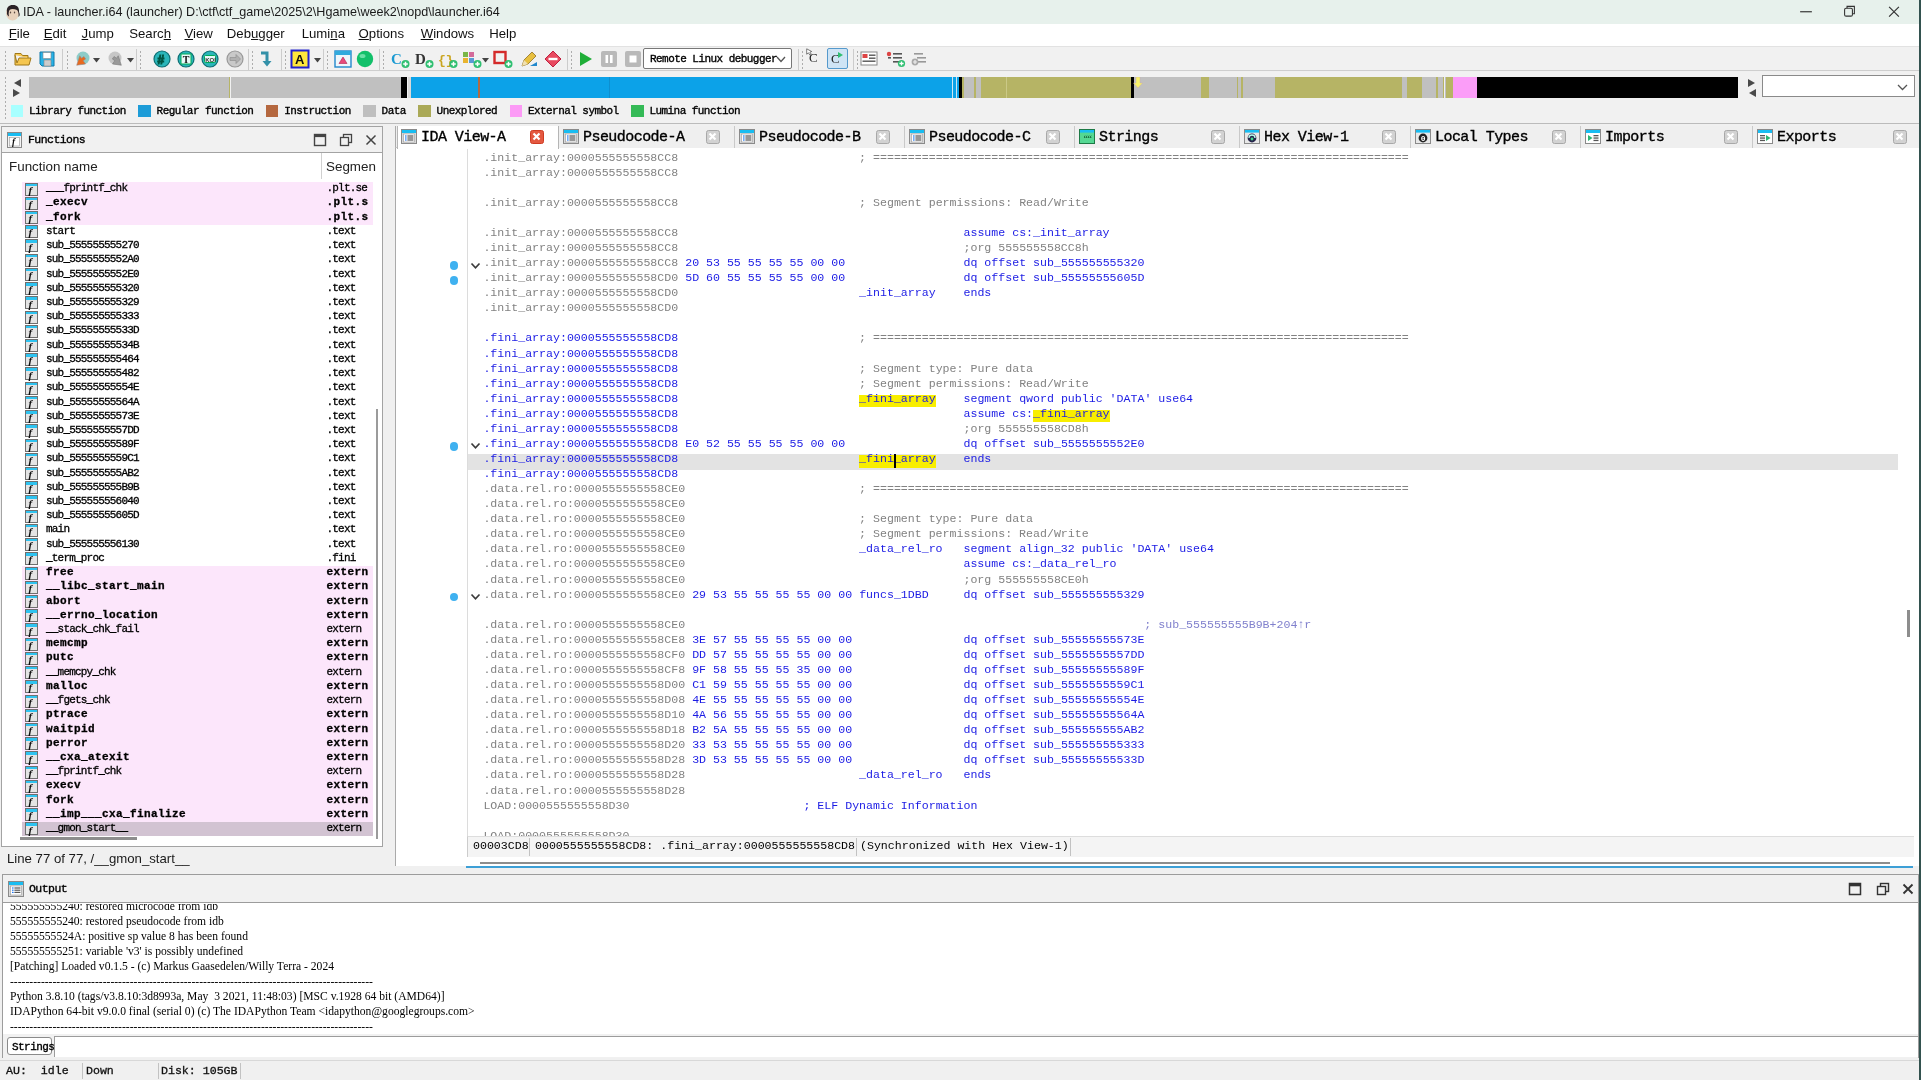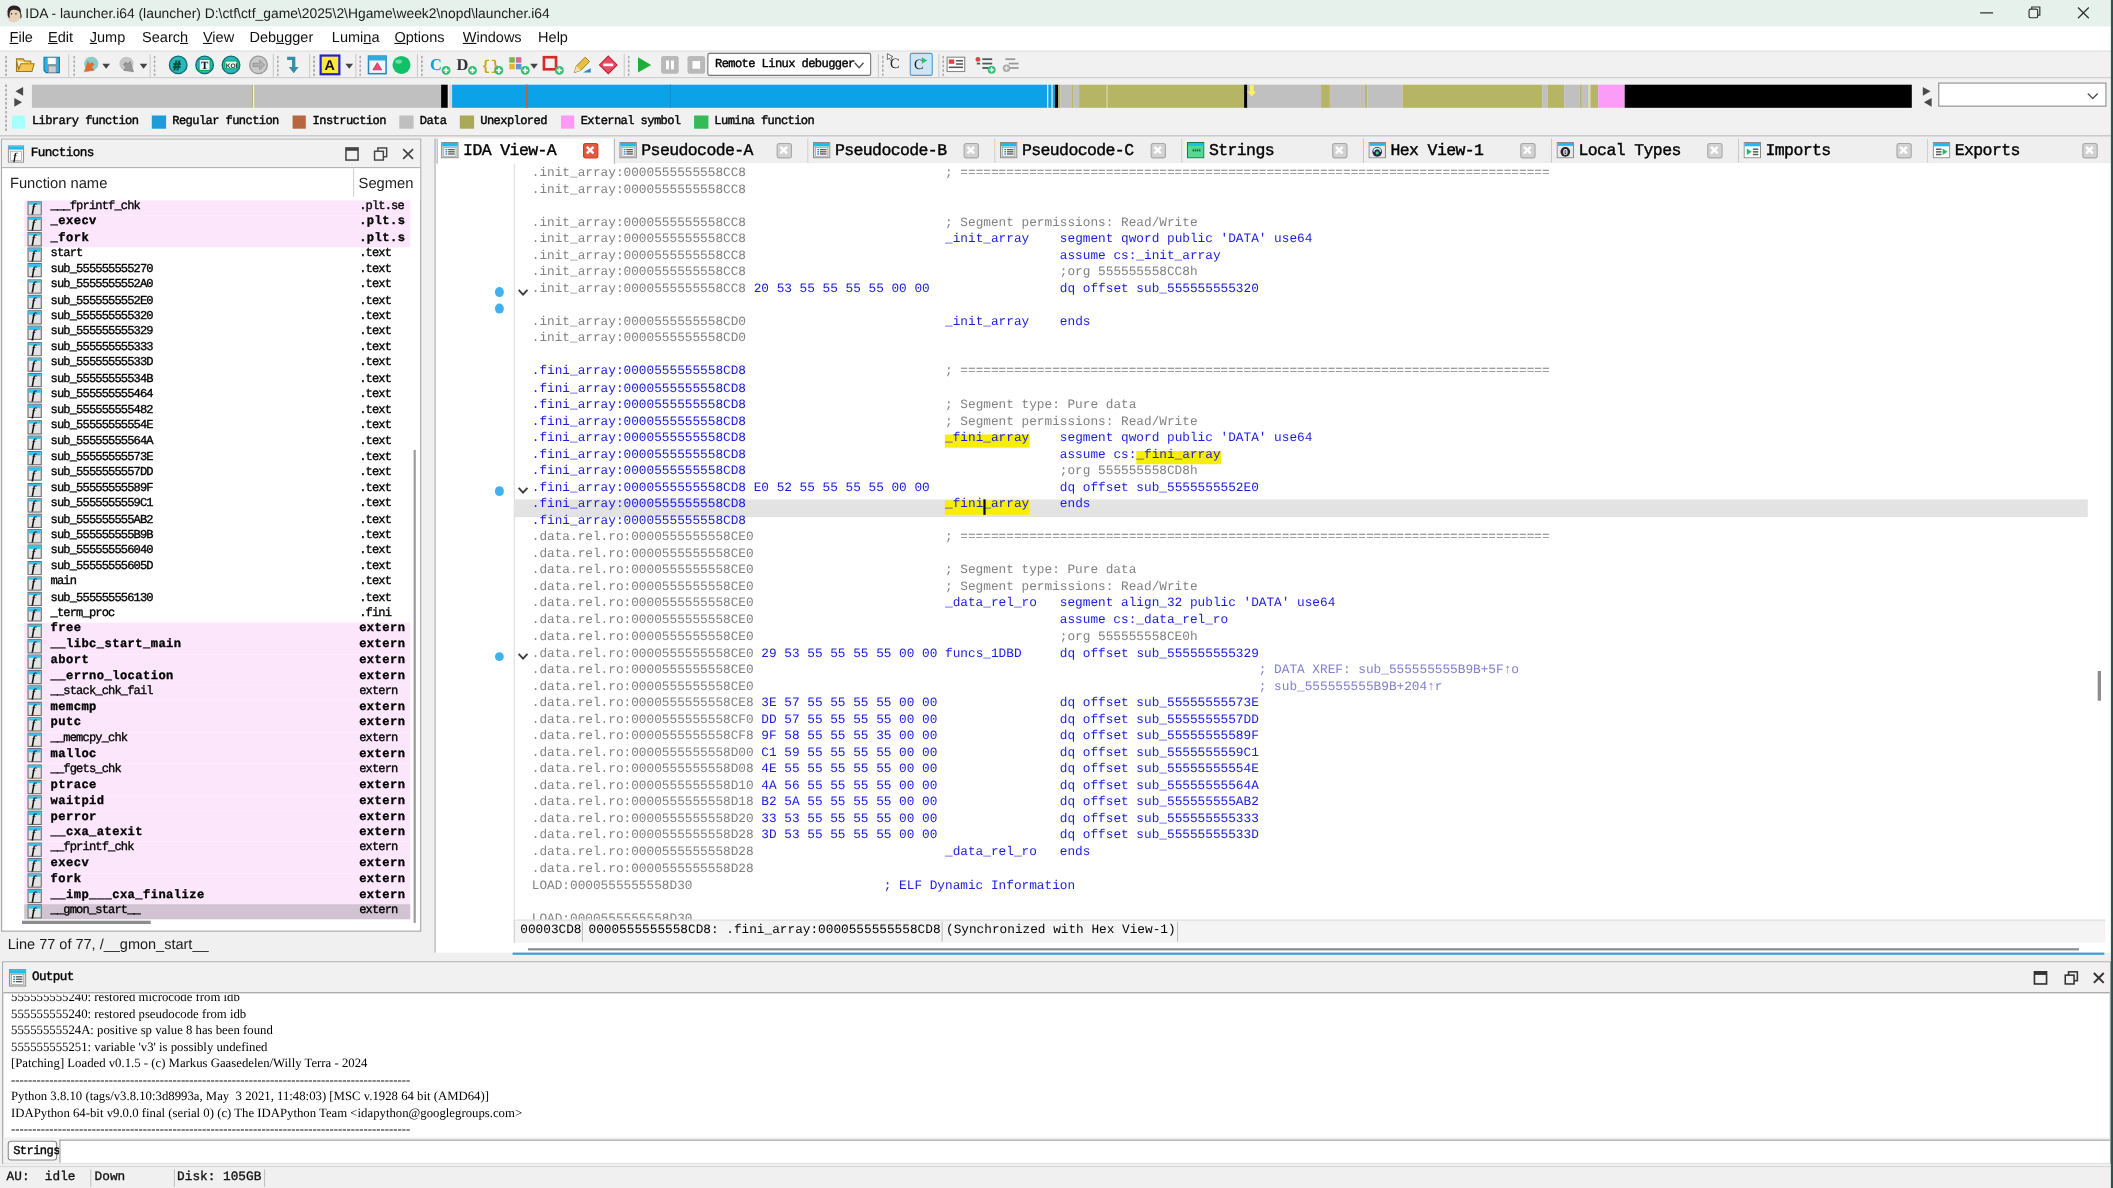--- a/index.html
+++ b/index.html
@@ -899,28 +899,28 @@
 </div>
 <div id="view">
  <div id="listclip">
  <div id="vmargin"></div>
 <div style="position:absolute;z-index:1;left:463.2px;top:246.9px;width:76.6px;height:12.6px;background:#f8ee00"></div>
 <div style="position:absolute;z-index:1;left:637.2px;top:262.0px;width:76.6px;height:12.6px;background:#f8ee00"></div>
 <div style="position:absolute;z-index:1;left:463.2px;top:307.2px;width:76.6px;height:12.6px;background:#f8ee00"></div>
 <div class="ln" style="top:1.80px"><span class="g">.init_array:0000555555558CC8</span>                          <span class="g">; =============================================================================</span></div>
 <div class="ln" style="top:16.87px"><span class="g">.init_array:0000555555558CC8</span></div>
 <div class="ln" style="top:47.01px"><span class="g">.init_array:0000555555558CC8</span>                          <span class="g">; Segment permissions: Read/Write</span></div>
-<div class="ln" style="top:62.08px"><span class="g">.init_array:0000555555558CC8</span>                          <span class="b">_init_array</span>    <span class="b">segment qword public 'DATA' use64</span></div>
 <div class="ln" style="top:77.15px"><span class="g">.init_array:0000555555558CC8</span>                                         <span class="b">assume cs:_init_array</span></div>
 <div class="ln" style="top:92.22px"><span class="g">.init_array:0000555555558CC8</span>                                         <span class="g">;org 555555558CC8h</span></div>
 <div class="ln" style="top:107.29px"><span class="g">.init_array:0000555555558CC8</span> <span class="b">20 53 55 55 55 55 00 00</span>                 <span class="b">dq offset sub_555555555320</span></div>
 <div class="mdot" style="top:113.49px"></div>
 <svg class="mchev" style="top:113.79px" width="11" height="8" viewBox="0 0 11 8">
         <path d="M1.5 1.5 L5.5 5.8 L9.5 1.5" fill="none" stroke="#3c3c3c" stroke-width="1.7"></path>
       </svg>
+<div class="ln" style="top:122.36px"><span class="g">.init_array:0000555555558CD0</span> <span class="b">5D 60 55 55 55 55 00 00</span>                 <span class="b">dq offset sub_55555555605D</span></div>
 <div class="mdot" style="top:128.56px"></div>
 <div class="ln" style="top:137.43px"><span class="g">.init_array:0000555555558CD0</span>                          <span class="b">_init_array</span>    <span class="b">ends</span></div>
 <div class="ln" style="top:152.50px"><span class="g">.init_array:0000555555558CD0</span></div>
 <div class="ln" style="top:182.64px"><span class="b">.fini_array:0000555555558CD8</span>                          <span class="g">; =============================================================================</span></div>
 <div class="ln" style="top:197.71px"><span class="b">.fini_array:0000555555558CD8</span></div>
 <div class="ln" style="top:212.78px"><span class="b">.fini_array:0000555555558CD8</span>                          <span class="g">; Segment type: Pure data</span></div>
 <div class="ln" style="top:227.85px"><span class="b">.fini_array:0000555555558CD8</span>                          <span class="g">; Segment permissions: Read/Write</span></div>
 <div class="ln" style="top:242.92px"><span class="b">.fini_array:0000555555558CD8</span>                          <span class="b">_fini_array</span>    <span class="b">segment qword public 'DATA' use64</span></div>
 <div class="ln" style="top:257.99px"><span class="b">.fini_array:0000555555558CD8</span>                                         <span class="b">assume cs:</span><span class="b">_fini_array</span></div>
 <div class="ln" style="top:273.06px"><span class="b">.fini_array:0000555555558CD8</span>                                         <span class="g">;org 555555558CD8h</span></div>
@@ -937,21 +937,20 @@
 <div class="ln" style="top:363.48px"><span class="g">.data.rel.ro:0000555555558CE0</span>                         <span class="g">; Segment type: Pure data</span></div>
 <div class="ln" style="top:378.55px"><span class="g">.data.rel.ro:0000555555558CE0</span>                         <span class="g">; Segment permissions: Read/Write</span></div>
 <div class="ln" style="top:393.62px"><span class="g">.data.rel.ro:0000555555558CE0</span>                         <span class="b">_data_rel_ro</span>   <span class="b">segment align_32 public 'DATA' use64</span></div>
 <div class="ln" style="top:408.69px"><span class="g">.data.rel.ro:0000555555558CE0</span>                                        <span class="b">assume cs:_data_rel_ro</span></div>
 <div class="ln" style="top:423.76px"><span class="g">.data.rel.ro:0000555555558CE0</span>                                        <span class="g">;org 555555558CE0h</span></div>
 <div class="ln" style="top:438.83px"><span class="g">.data.rel.ro:0000555555558CE0</span> <span class="b">29 53 55 55 55 55 00 00</span> <span class="b">funcs_1DBD</span>     <span class="b">dq offset sub_555555555329</span></div>
 <div class="mdot" style="top:445.03px"></div>
 <svg class="mchev" style="top:445.33px" width="11" height="8" viewBox="0 0 11 8">
         <path d="M1.5 1.5 L5.5 5.8 L9.5 1.5" fill="none" stroke="#3c3c3c" stroke-width="1.7"></path>
       </svg>
-<div class="ln" style="top:453.90px"><span class="g">.data.rel.ro:0000555555558CE0</span>                                                                  <span class="x">; DATA XREF: sub_555555555B9B+5F↑o</span></div>
 <div class="ln" style="top:468.97px"><span class="g">.data.rel.ro:0000555555558CE0</span>                                                                  <span class="x">; sub_555555555B9B+204↑r</span></div>
 <div class="ln" style="top:484.04px"><span class="g">.data.rel.ro:0000555555558CE8</span> <span class="b">3E 57 55 55 55 55 00 00</span>                <span class="b">dq offset sub_55555555573E</span></div>
 <div class="ln" style="top:499.11px"><span class="g">.data.rel.ro:0000555555558CF0</span> <span class="b">DD 57 55 55 55 55 00 00</span>                <span class="b">dq offset sub_5555555557DD</span></div>
 <div class="ln" style="top:514.18px"><span class="g">.data.rel.ro:0000555555558CF8</span> <span class="b">9F 58 55 55 55 35 00 00</span>                <span class="b">dq offset sub_55555555589F</span></div>
 <div class="ln" style="top:529.25px"><span class="g">.data.rel.ro:0000555555558D00</span> <span class="b">C1 59 55 55 55 55 00 00</span>                <span class="b">dq offset sub_5555555559C1</span></div>
 <div class="ln" style="top:544.32px"><span class="g">.data.rel.ro:0000555555558D08</span> <span class="b">4E 55 55 55 55 55 00 00</span>                <span class="b">dq offset sub_55555555554E</span></div>
 <div class="ln" style="top:559.39px"><span class="g">.data.rel.ro:0000555555558D10</span> <span class="b">4A 56 55 55 55 55 00 00</span>                <span class="b">dq offset sub_55555555564A</span></div>
 <div class="ln" style="top:574.46px"><span class="g">.data.rel.ro:0000555555558D18</span> <span class="b">B2 5A 55 55 55 55 00 00</span>                <span class="b">dq offset sub_555555555AB2</span></div>
 <div class="ln" style="top:589.53px"><span class="g">.data.rel.ro:0000555555558D20</span> <span class="b">33 53 55 55 55 55 00 00</span>                <span class="b">dq offset sub_555555555333</span></div>
 <div class="ln" style="top:604.60px"><span class="g">.data.rel.ro:0000555555558D28</span> <span class="b">3D 53 55 55 55 55 00 00</span>                <span class="b">dq offset sub_55555555533D</span></div>

